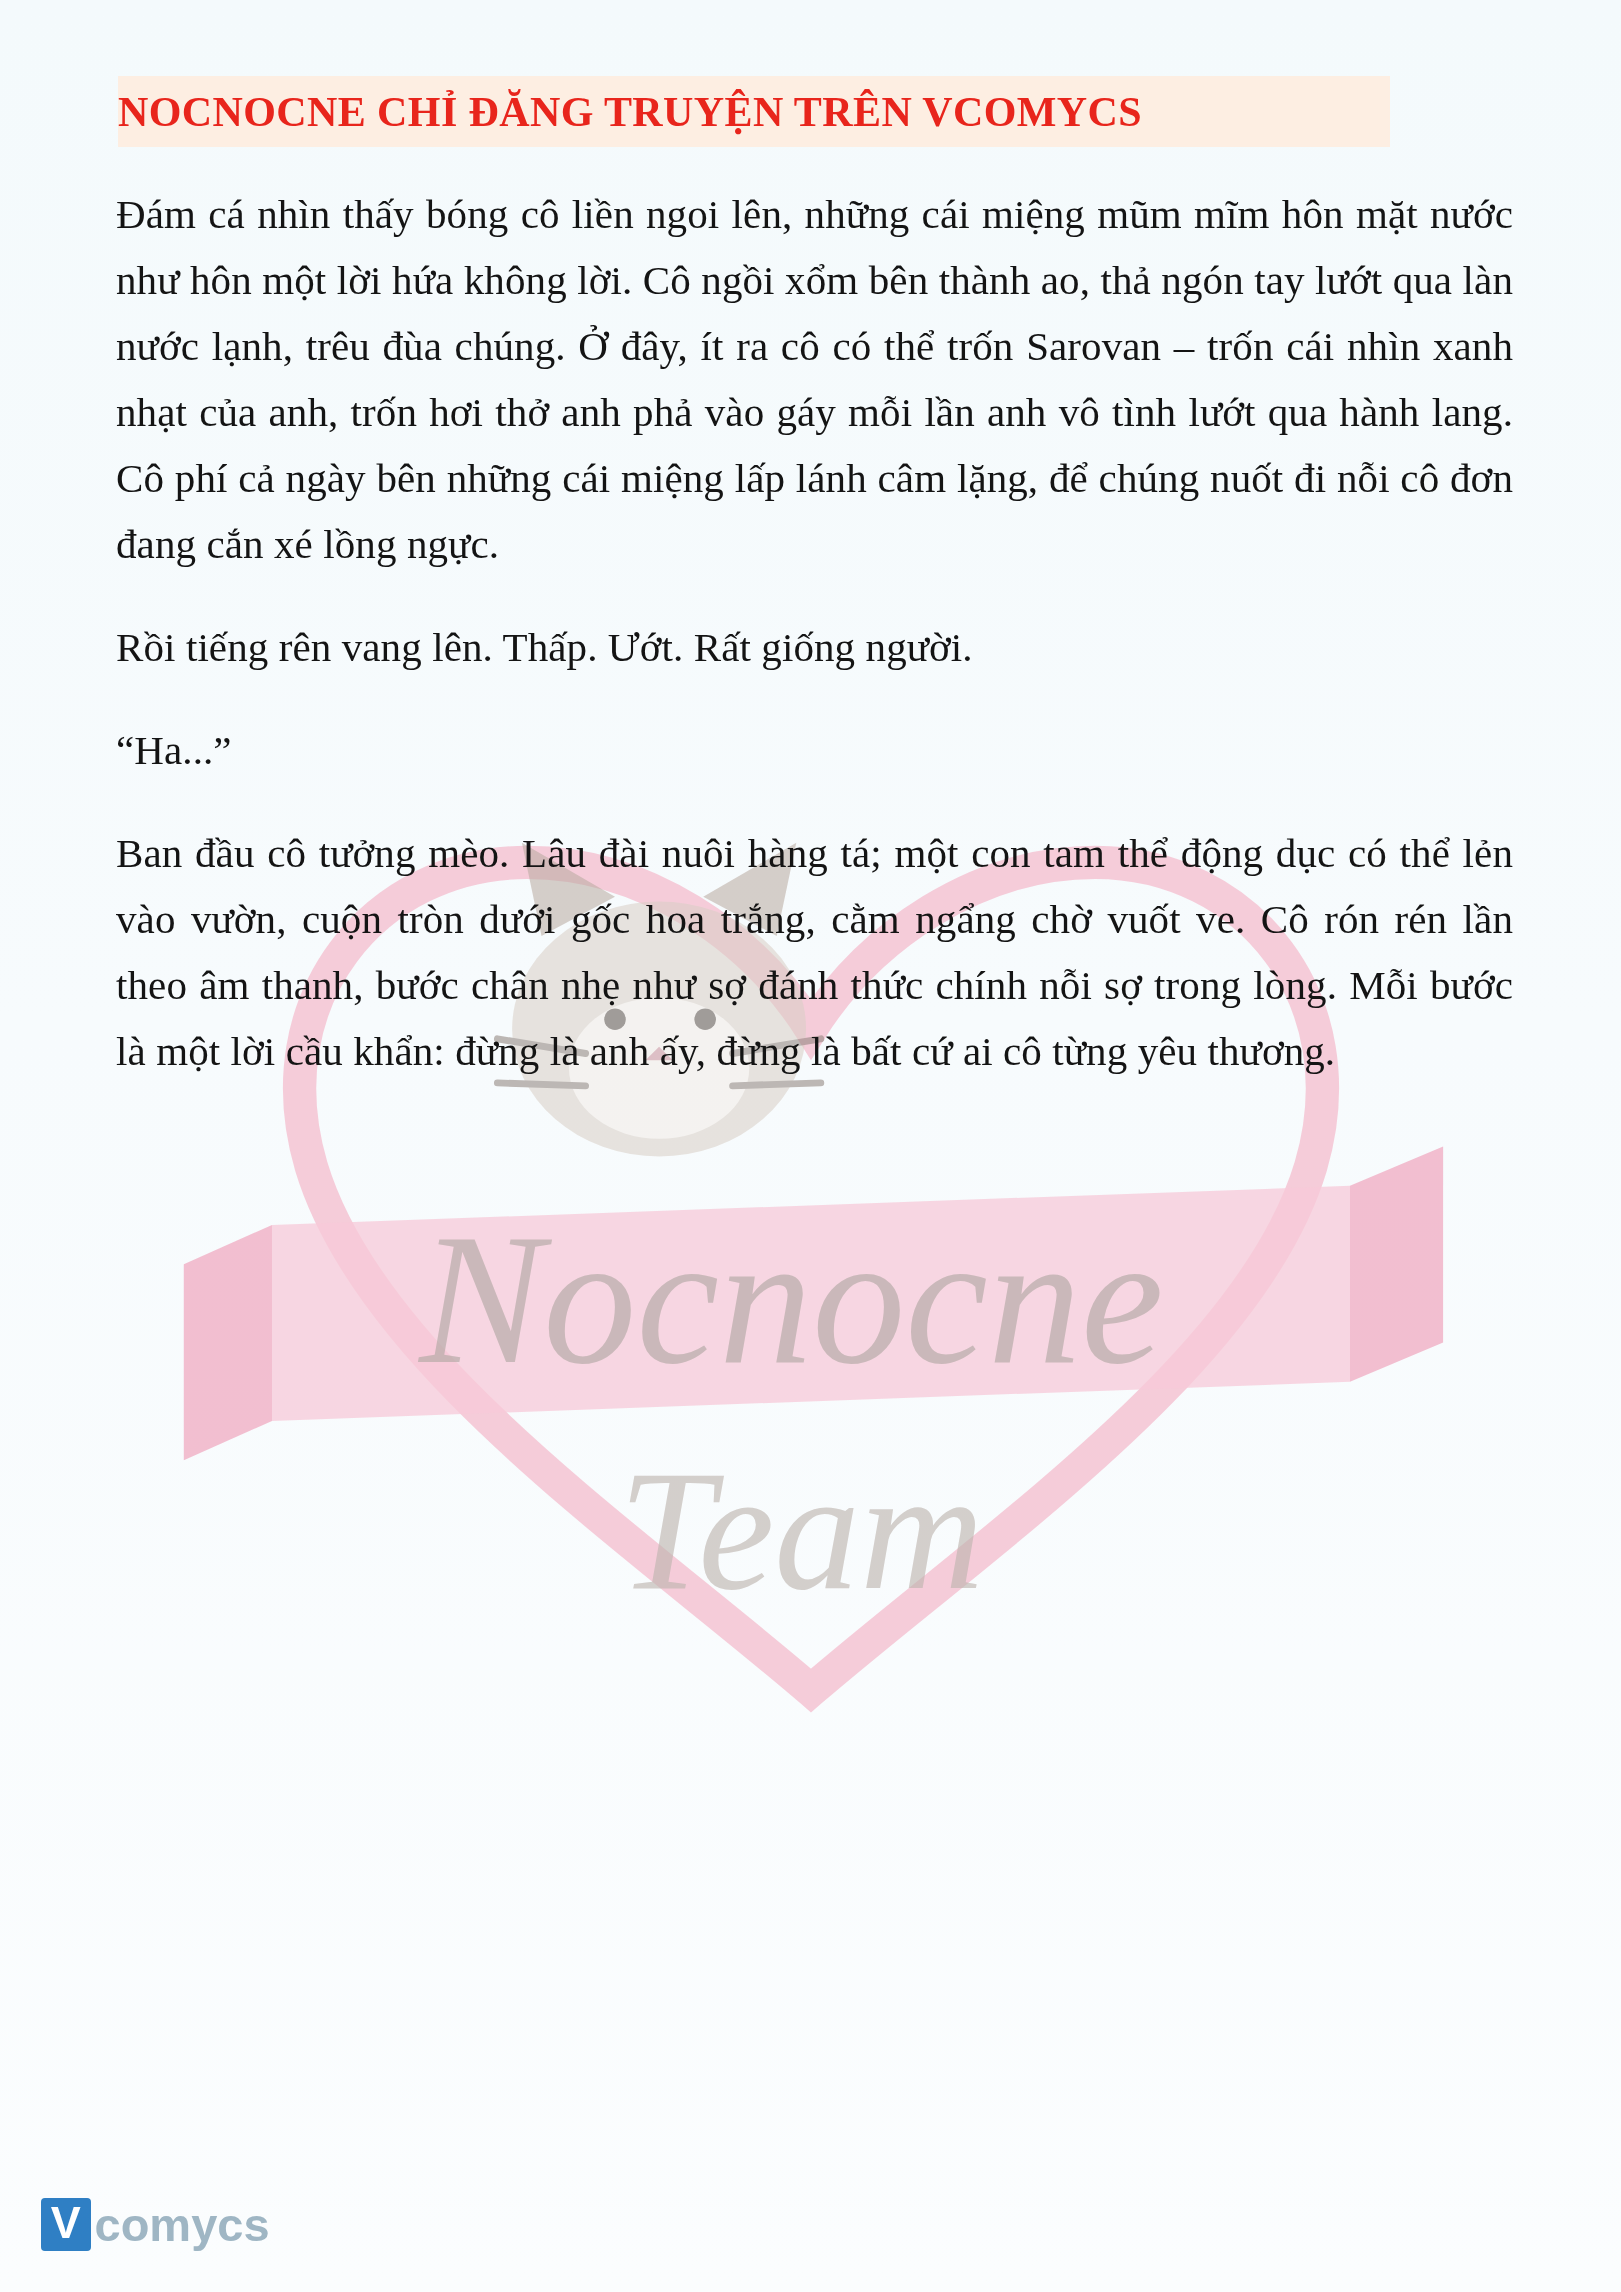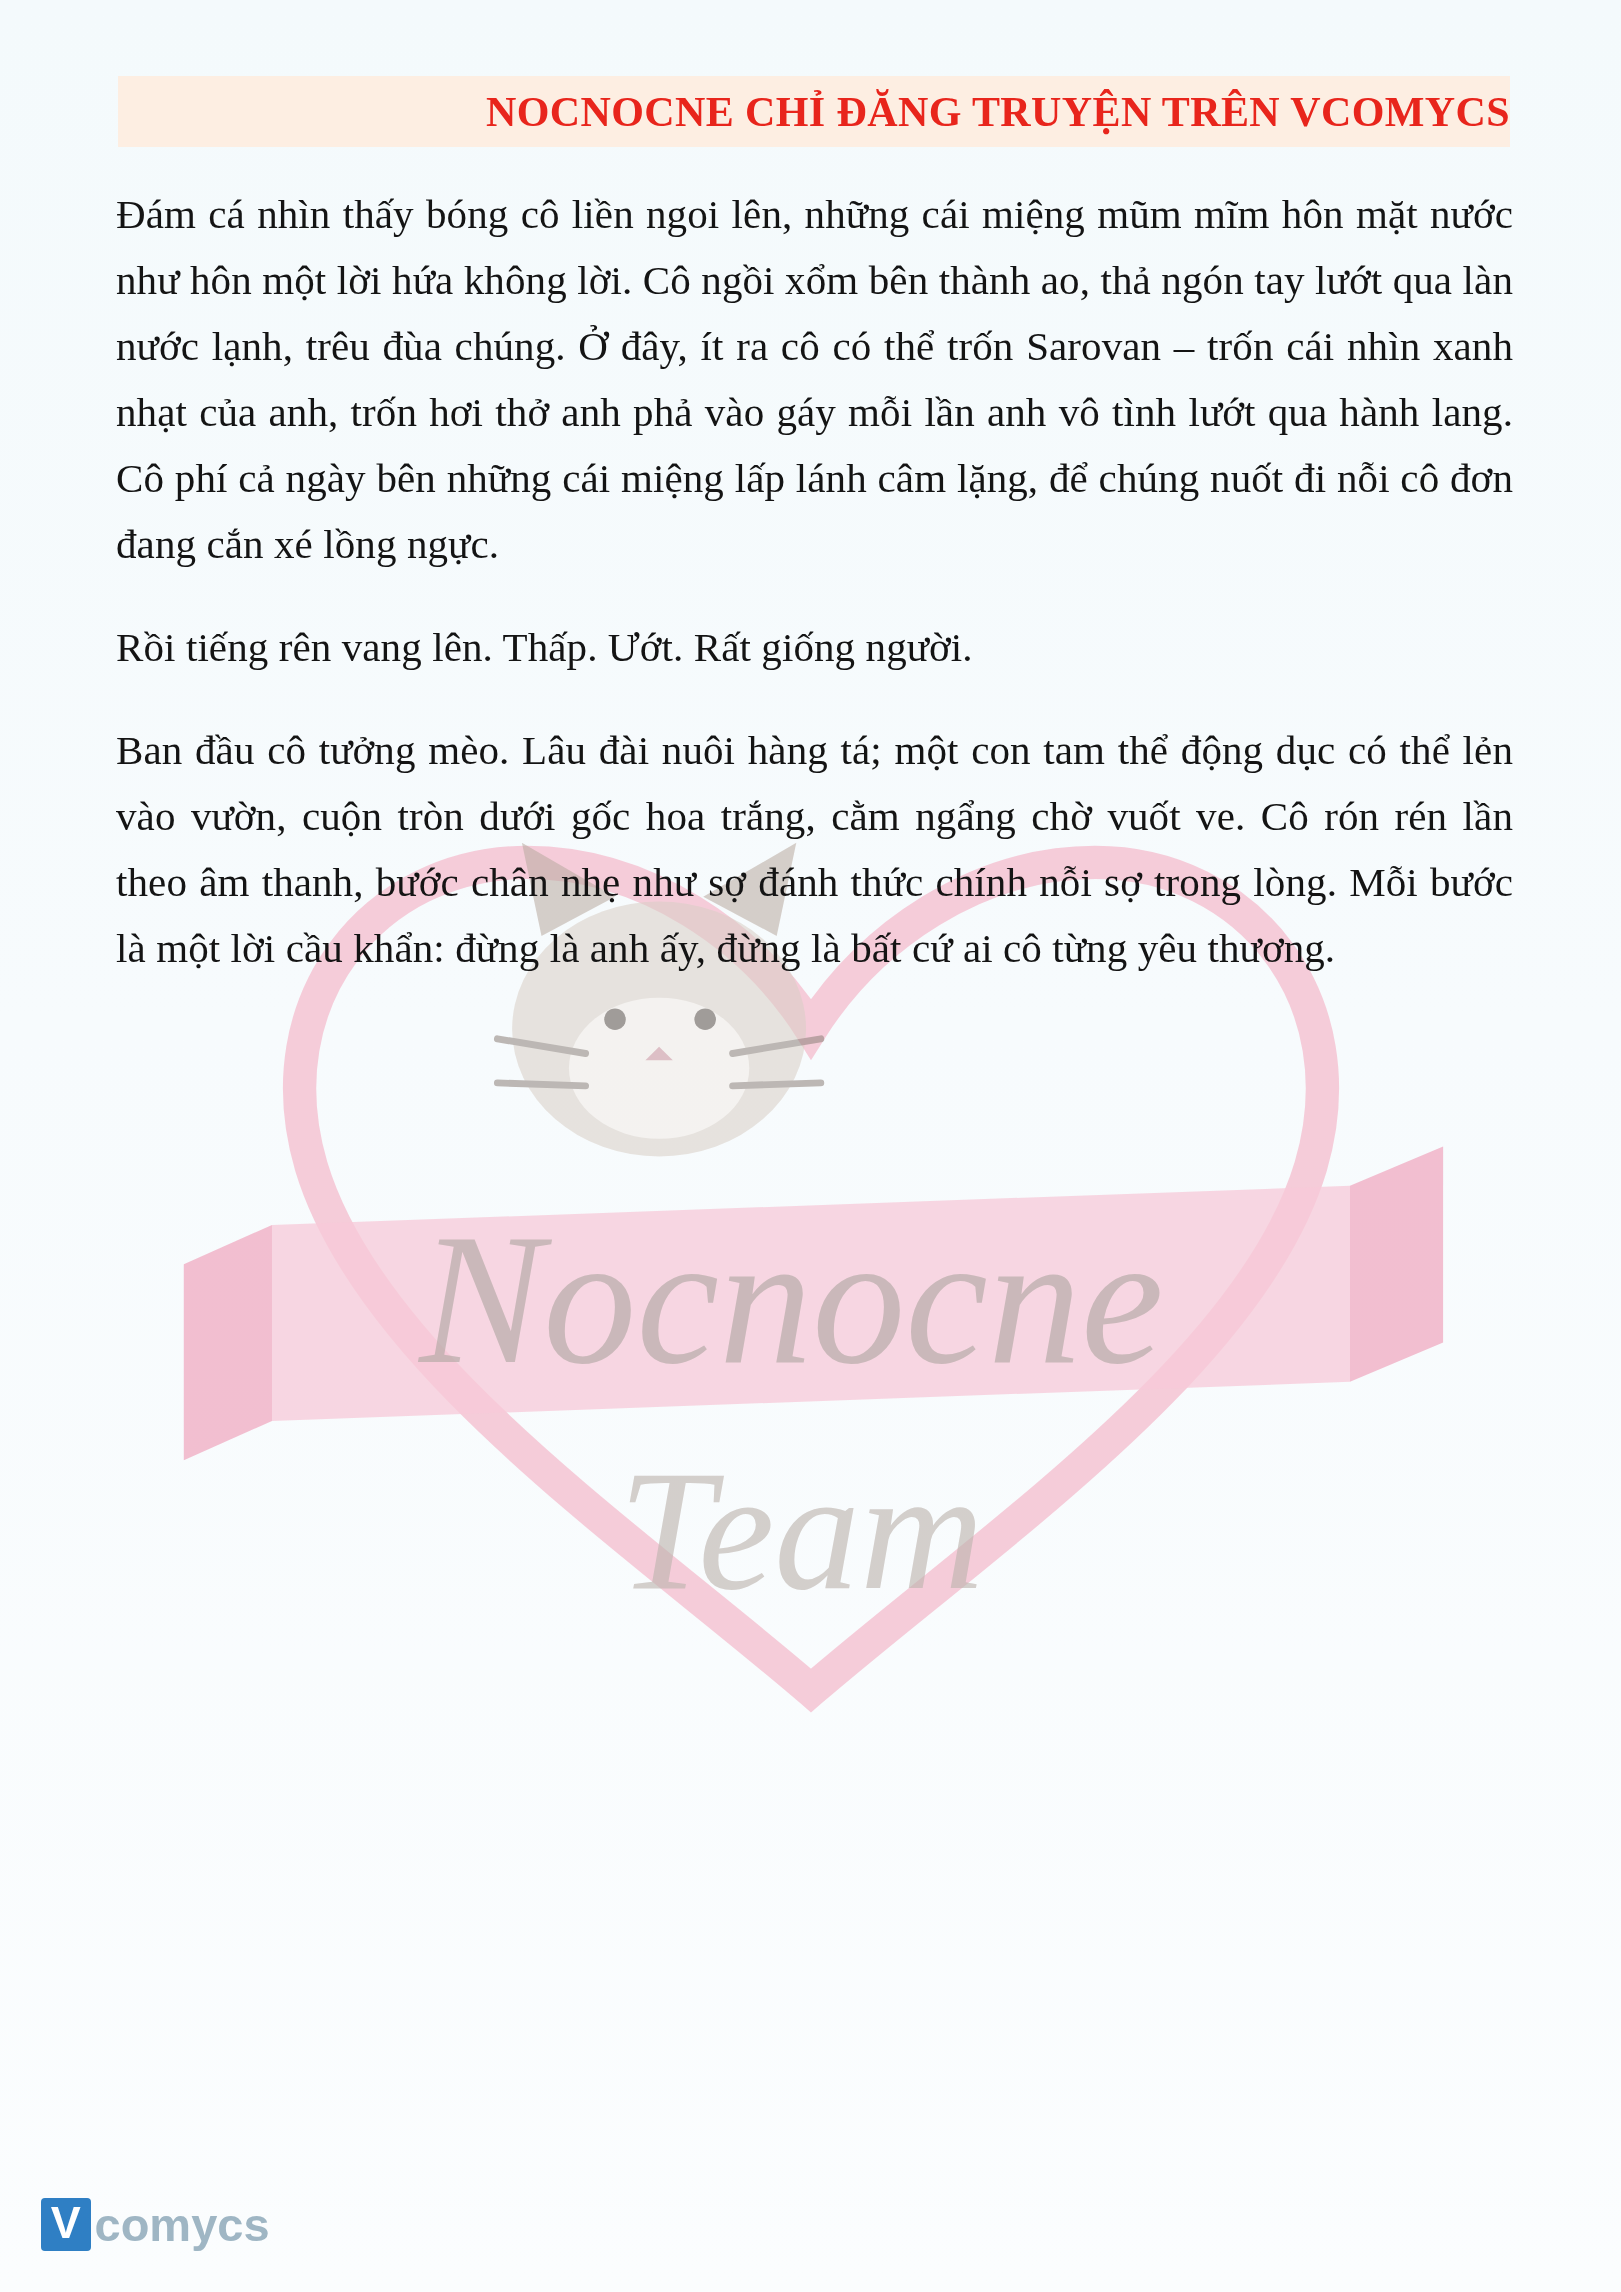--- a/index.html
+++ b/index.html
@@ -33,26 +33,26 @@
     pointer-events: none;
     opacity: 1;
   }
   .watermark svg { width: 100%; height: 100%; display: block; }
 
   
   .banner {
     position: absolute;
     left: 118px;
     top: 76px;
-    width: 1392px;
+    width: 1272px;
     height: 71px;
     background: #fdeee2;
     display: flex;
     align-items: center;
-    justify-content: flex-end;
+    justify-content: flex-start;
   }
   .banner-text {
     color: #e8251c;
     font-family: "Liberation Serif", serif;
     font-weight: bold;
     font-size: 42px;
     letter-spacing: 0.4px;
     white-space: nowrap;
   }
 
@@ -143,20 +143,21 @@
     </svg>
   </div>
 
   <div class="banner">
     <div class="banner-text">NOCNOCNE CHỈ ĐĂNG TRUYỆN TRÊN VCOMYCS</div>
   </div>
 
   <div class="content">
     <p class="para justify-full">Đám cá nhìn thấy bóng cô liền ngoi lên, những cái miệng mũm mĩm hôn mặt nước như hôn một lời hứa không lời. Cô ngồi xổm bên thành ao, thả ngón tay lướt qua làn nước lạnh, trêu đùa chúng. Ở đây, ít ra cô có thể trốn Sarovan – trốn cái nhìn xanh nhạt của anh, trốn hơi thở anh phả vào gáy mỗi lần anh vô tình lướt qua hành lang. Cô phí cả ngày bên những cái miệng lấp lánh câm lặng, để chúng nuốt đi nỗi cô đơn đang cắn xé lồng ngực.</p>
     <p class="para quote">Rồi tiếng rên vang lên. Thấp. Ướt. Rất giống người.</p>
+    <p class="para quote">“Ha...”</p>
     <p class="para justify-full">Ban đầu cô tưởng mèo. Lâu đài nuôi hàng tá; một con tam thể động dục có thể lẻn vào vườn, cuộn tròn dưới gốc hoa trắng, cằm ngẩng chờ vuốt ve. Cô rón rén lần theo âm thanh, bước chân nhẹ như sợ đánh thức chính nỗi sợ trong lòng. Mỗi bước là một lời cầu khẩn: đừng là anh ấy, đừng là bất cứ ai cô từng yêu thương.</p>
   </div>
 
   <div class="footer-logo">
     <span class="logo-v">V</span>
     <span class="logo-rest">comycs</span>
   </div>
 
 </div>
 

